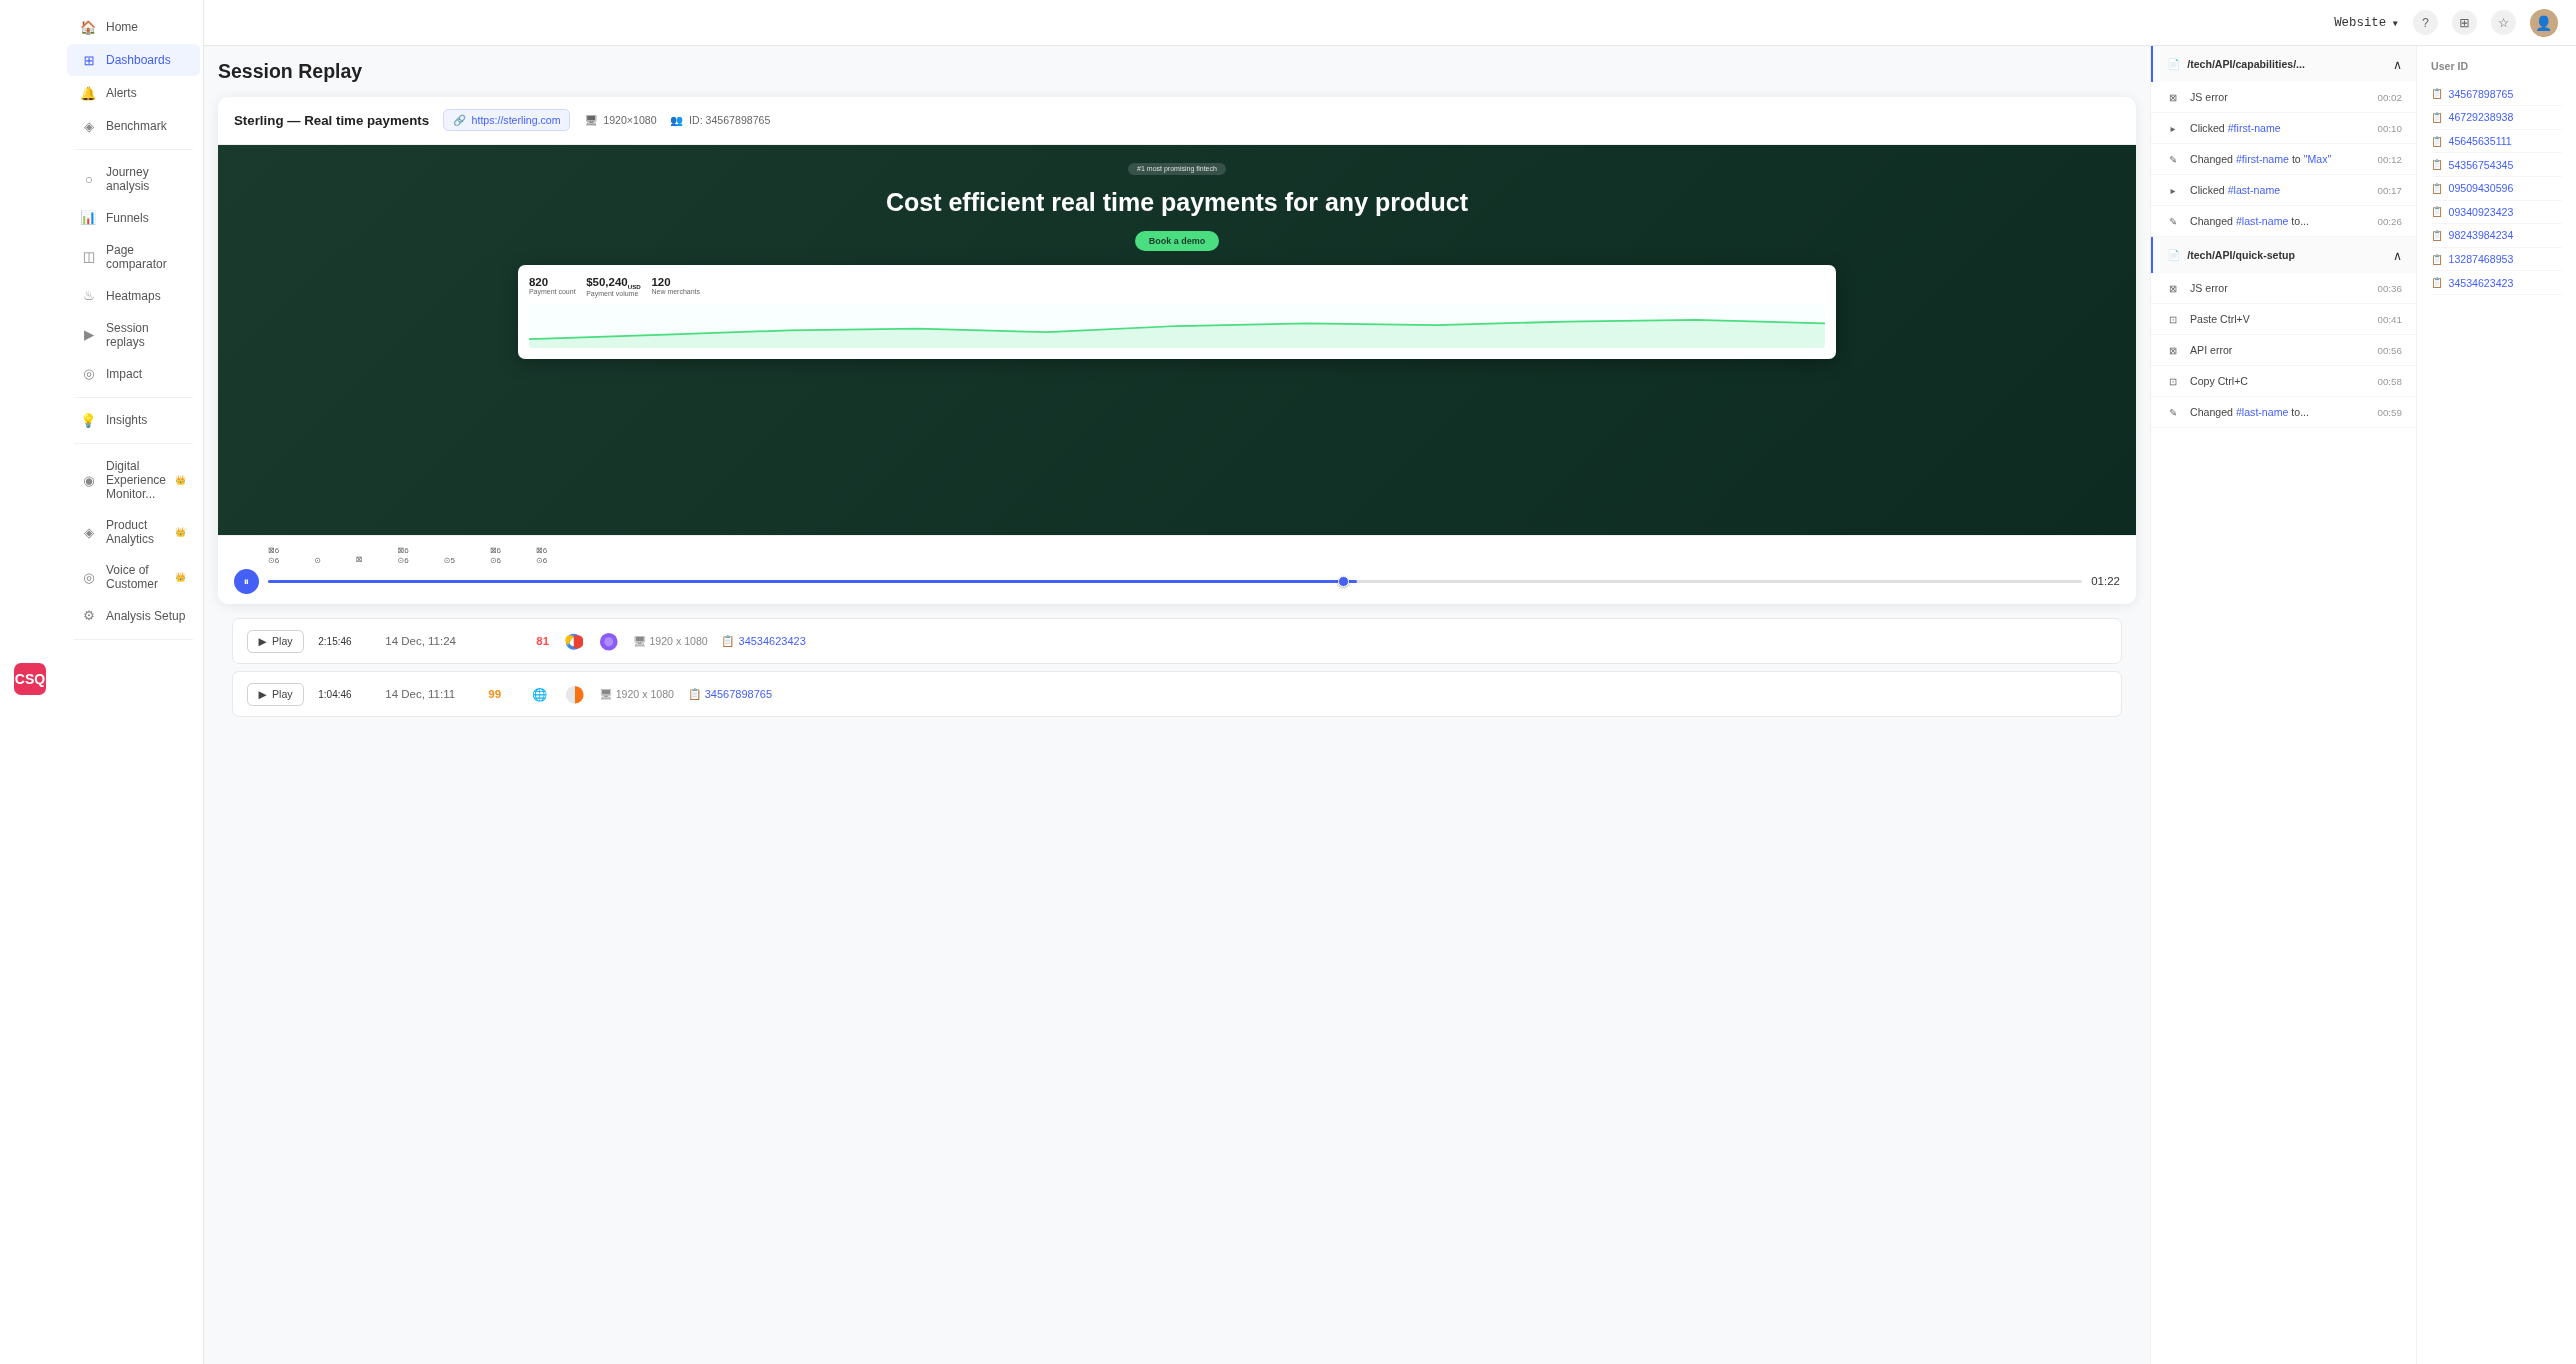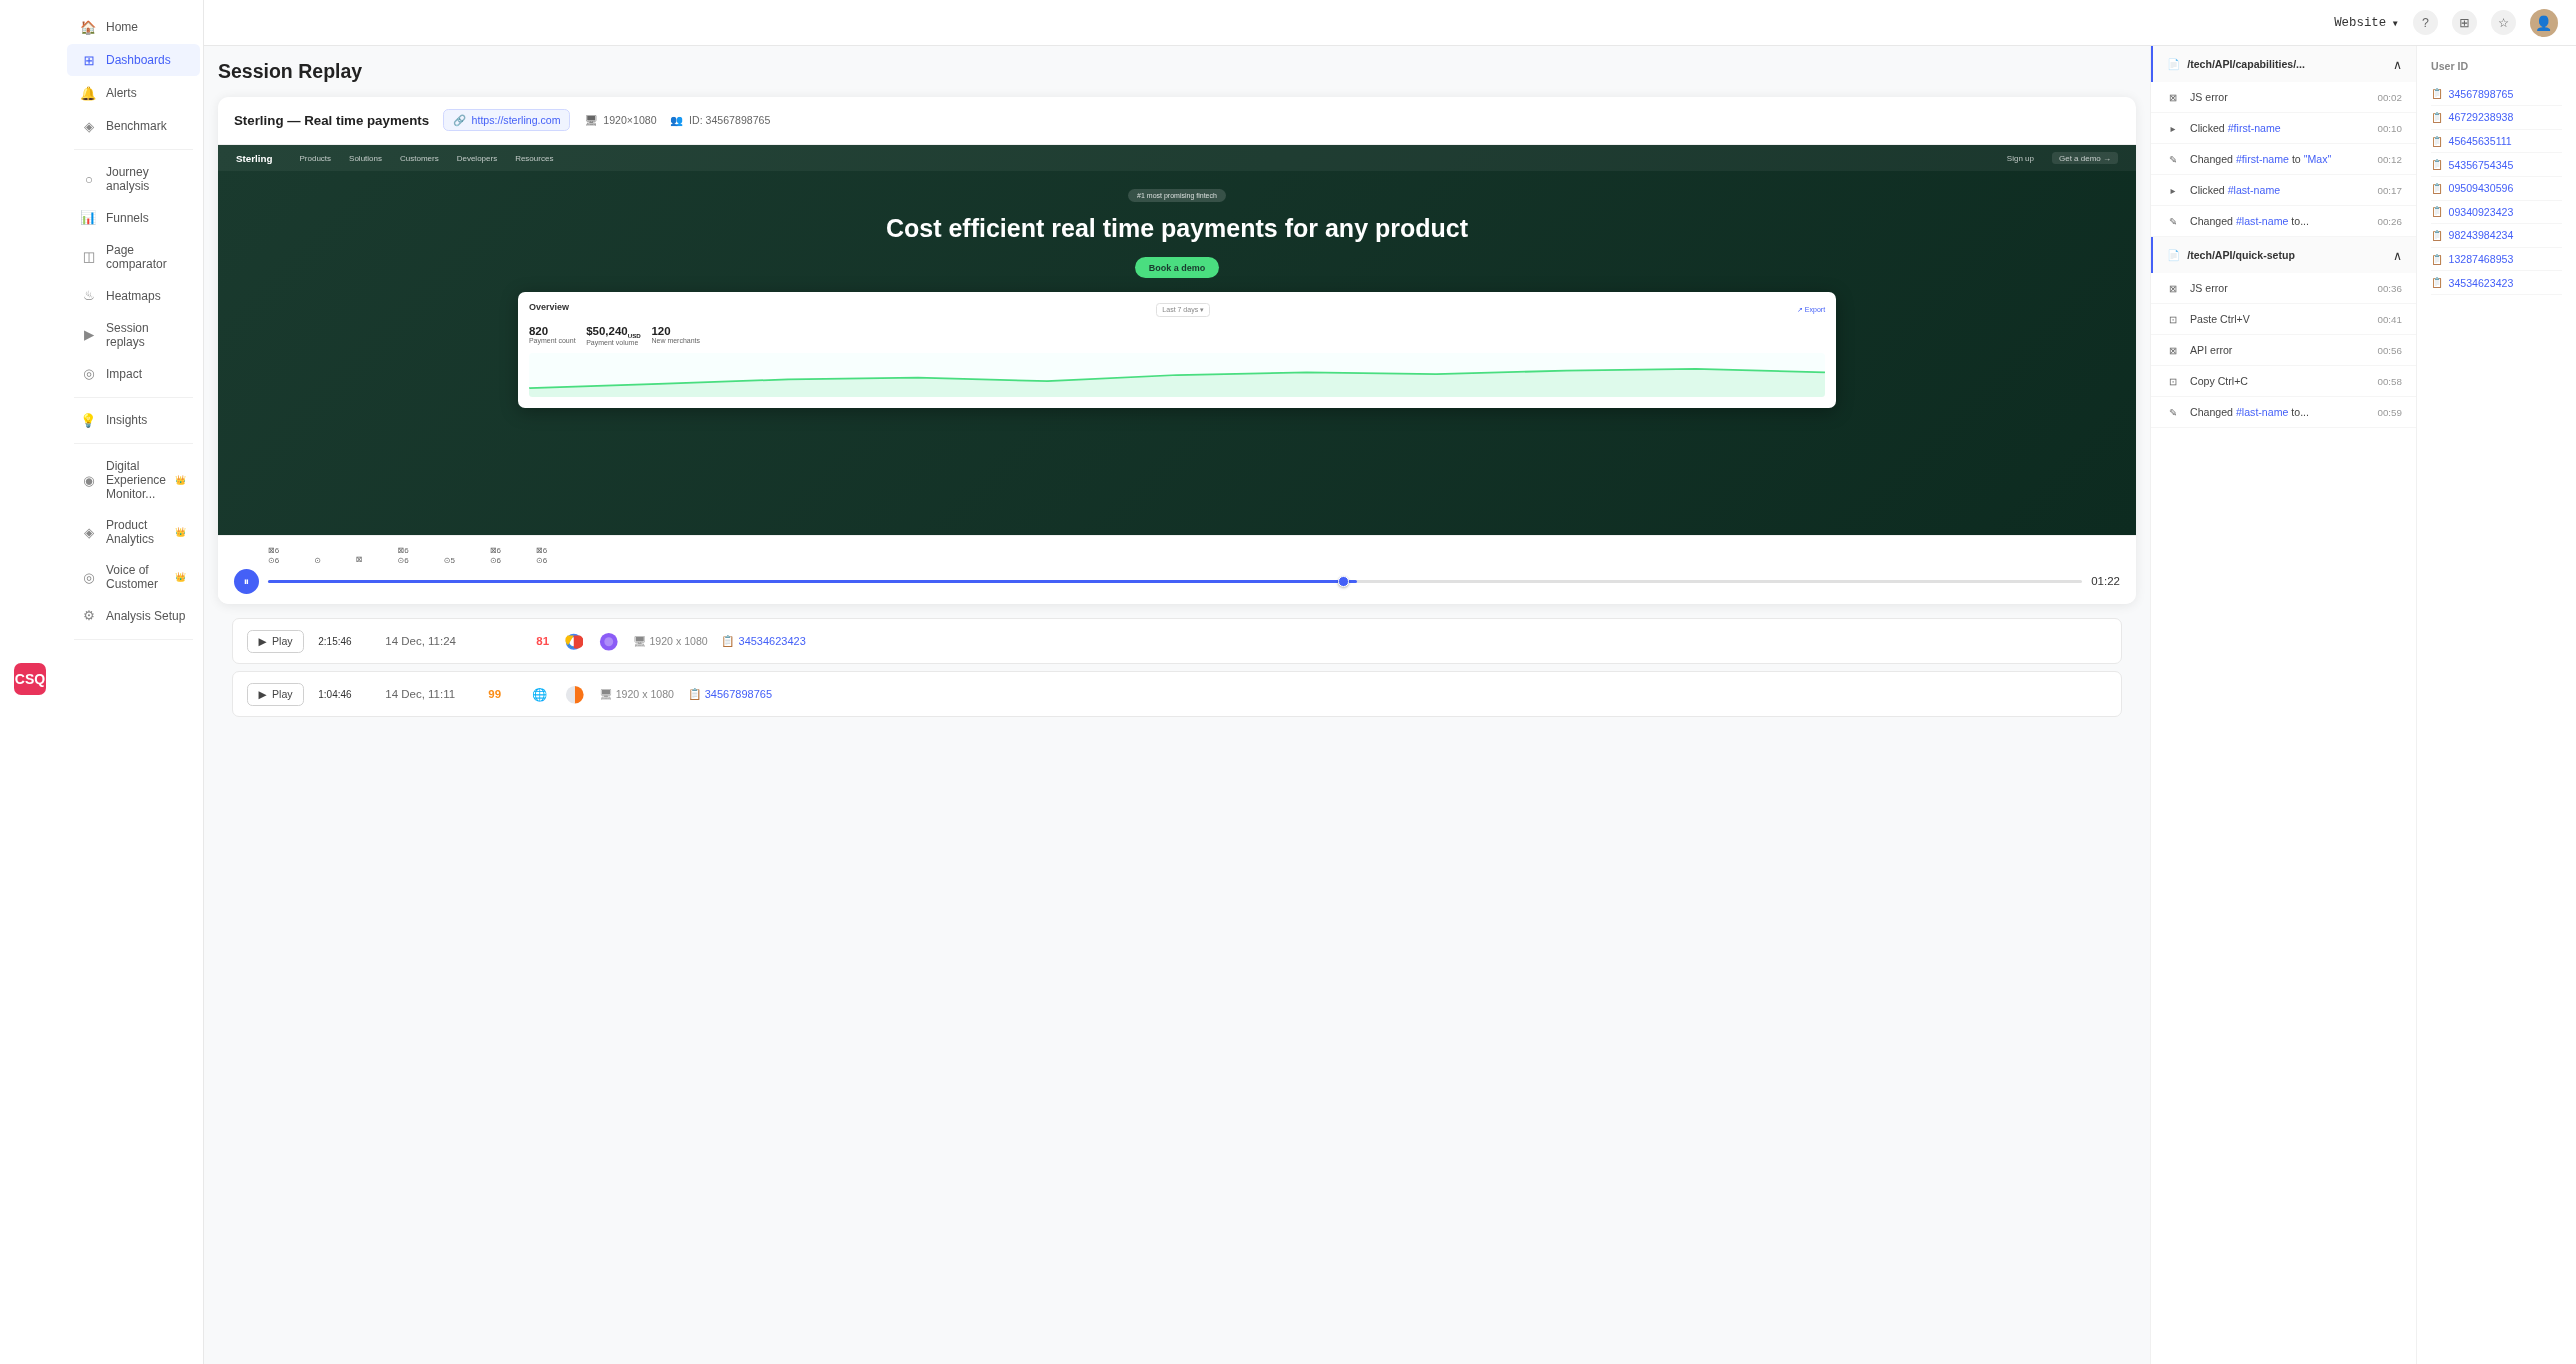--- a/index.html
+++ b/index.html
@@ -223,40 +223,25 @@
             </div>
             <div class="player-meta">
               <span>👥</span>
               <span>ID: 34567898765</span>
             </div>
           </div>
 
           <div class="video-area">
             <div class="video-mockup">
               <div class="sterling-site">
-                <div class="site-nav">
-                  <span class="site-nav-logo">Sterling</span>
-                  <span>Products</span>
-                  <span>Solutions</span>
-                  <span>Customers</span>
-                  <span>Developers</span>
-                  <span>Resources</span>
-                  <span style="margin-left:auto">Sign up</span>
-                  <span style="background:rgba(255,255,255,0.1);padding:1.8px 7px;border-radius:3.5px;">Get a demo →</span>
-                </div>
                 <div class="site-content">
                   <span class="site-badge">#1 most promising fintech</span>
                   <div class="site-headline">Cost efficient real time payments for any product</div>
                   <button class="site-cta">Book a demo</button>
                   <div class="site-dashboard">
-                    <div style="display:flex;justify-content:space-between;align-items:center;margin-bottom:7px;">
-                      <span class="dash-title">Overview</span>
-                      <span style="font-size:7px;color:#888;border:0.9px solid #e0e0e0;border-radius:3.5px;padding:1.8px 5.3px;">Last 7 days ▾</span>
-                      <span style="font-size:7px;color:#4460f7;">↗ Export</span>
-                    </div>
                     <div class="dash-metrics">
                       <div class="dash-metric">
                           <div class="value">820</div>
                           <div>Payment count</div>
                         </div>
                       <div class="dash-metric">
                           <div class="value">$50,240<sub style="font-size:6.2px">USD</sub></div>
                           <div>Payment volume</div>
                         </div>
                       <div class="dash-metric">

